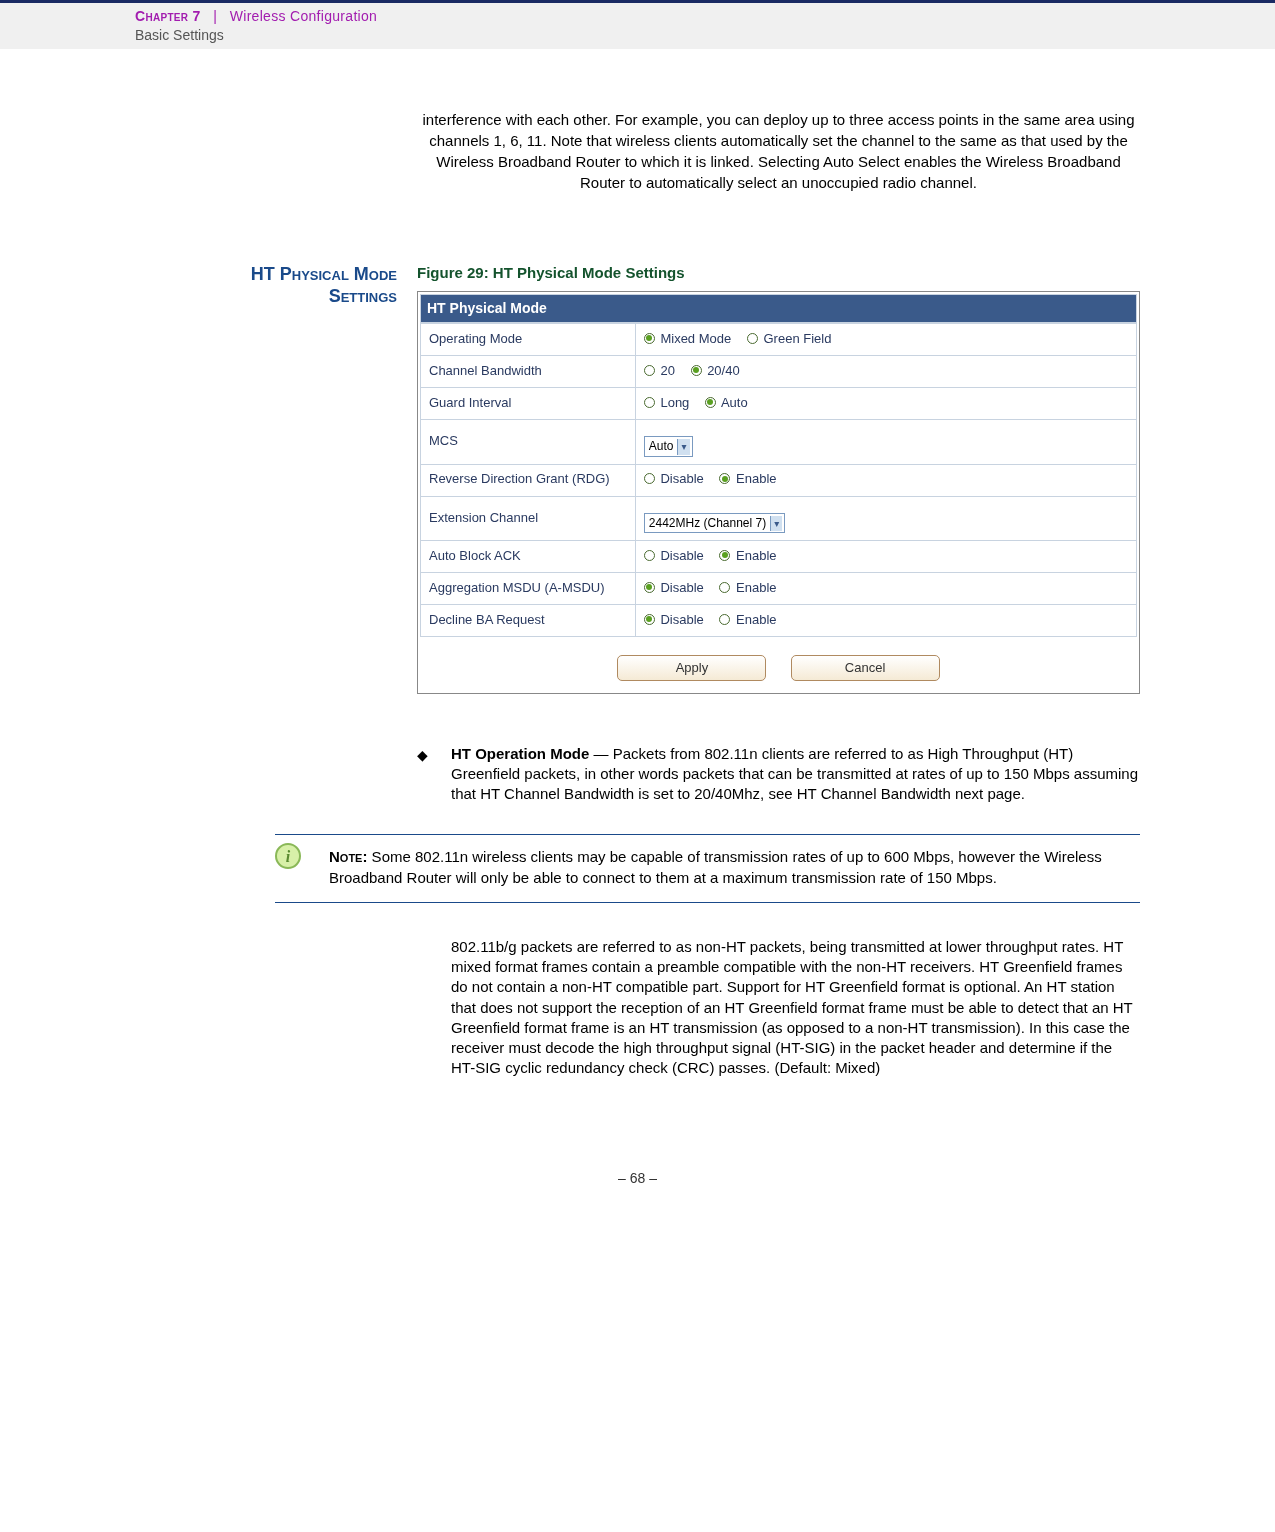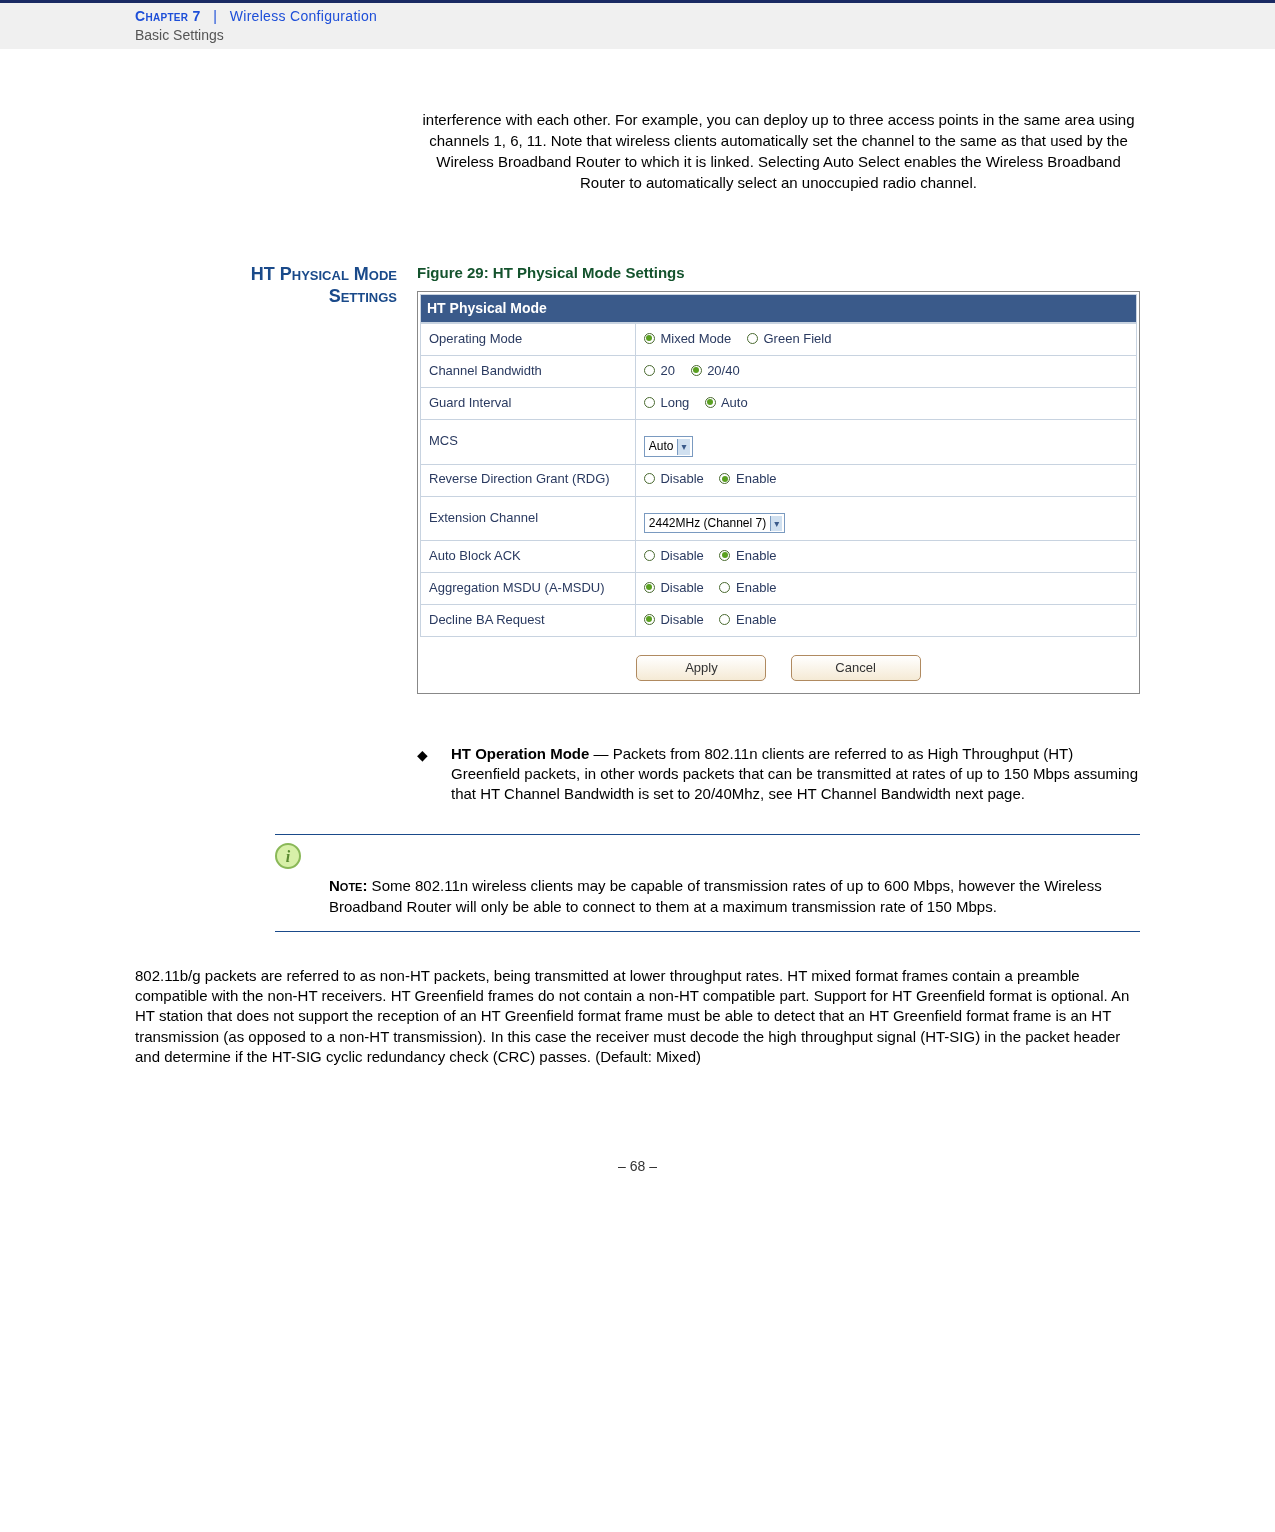--- a/index.html
+++ b/index.html
@@ -16,21 +16,21 @@
     padding: 0 0 40px 0;
   }
   .header-bar {
     background: #f0f0f0;
     border-top: 3px solid #1a2a63;
     padding: 4px 0 4px 135px;
     margin-bottom: 60px;
   }
   .header-top {
     font-size: 14px;
-    color: #1d4ed8;
+    color: #a21caf;
     letter-spacing: 0.3px;
   }
   .header-top .chapter-bold { font-weight: bold; font-variant: small-caps; }
   .header-top .chapter-num { font-weight: bold; }
   .header-sub {
     font-size: 14px;
     color: #555;
     padding-left: 0;
   }
   .content {
@@ -133,21 +133,21 @@
   }
   .btn-row {
     text-align: center;
     padding: 18px 0 10px 0;
   }
   .fake-button {
     display: inline-block;
     border: 1px solid #b08a60;
     background: linear-gradient(#fff,#f5ead5);
     border-radius: 5px;
-    width: 130px;
+    width: 149px;
     text-align: center;
     padding: 3px 0;
     margin: 0 10px;
     font-family: Arial, sans-serif;
     font-size: 13px;
     color: #333;
   }
   .bullet-block {
     margin-left: 282px;
     display: flex;
@@ -187,23 +187,24 @@
     top: 26px;
   }
   .note-icon-wrap { width: 40px; flex-shrink:0; position:relative; top:-4px;}
   .note-icon span {
     color: #5a8a30;
     font-family: Georgia, serif;
     font-style: italic;
     font-weight: bold;
     font-size: 16px;
   }
-  .note-text { flex: 1; margin-top: 29px; }
+  .note-text { flex: 1; }
   .note-text .note-label { font-weight: bold; font-variant: small-caps; color:#000; }
   .para-afternote {
+    margin-left: 316px;
     margin-bottom: 50px;
   }
   .footer {
     text-align: center;
     color: #333;
     font-size: 14px;
     padding-top: 40px;
   }
 </style>
 </head>

